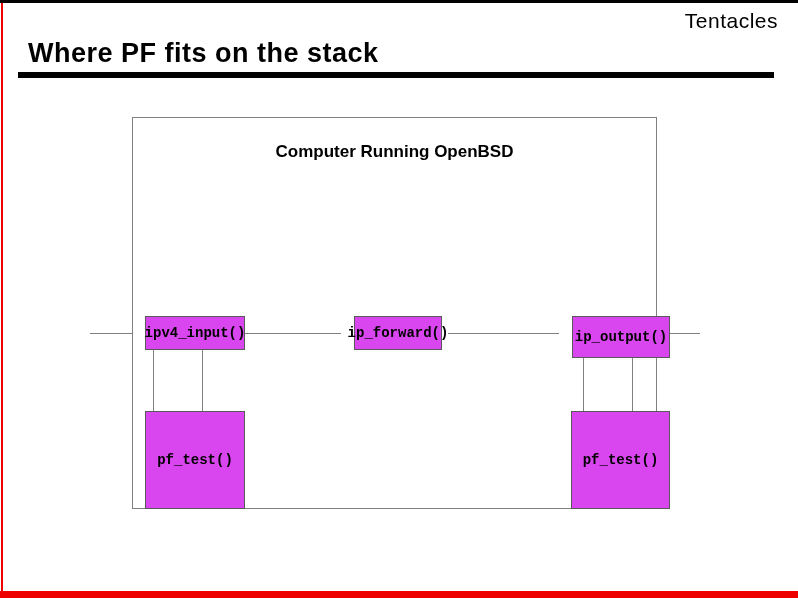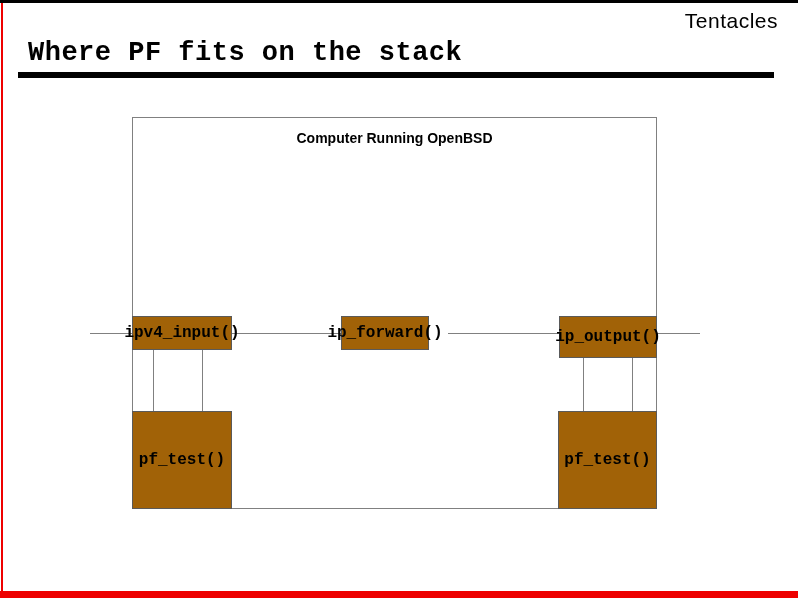--- a/index.html
+++ b/index.html
@@ -26,58 +26,58 @@
   }
   
   .corner-label {
     position: absolute; top: 9px; right: 20px;
     font-size: 21px; color: #000;
     letter-spacing: 0.5px;
   }
   .slide-title {
     position: absolute; left: 28px; top: 38px; margin: 0;
     font-size: 27px; font-weight: 600; color: #000;
-    letter-spacing: 0.5px; white-space: nowrap; font-family: Liberation Mono, monospace;
+    letter-spacing: 0.5px; white-space: nowrap;
   }
   .title-rule {
     position: absolute; left: 18px; top: 72px; width: 756px; height: 6px;
     background: #000000;
   }
   
   .big-box {
     position: absolute; left: 132px; top: 117px; width: 525px; height: 392px;
     border: 1px solid #808080; box-sizing: border-box; background: transparent;
   }
   .big-box-label {
-    position: absolute; left: 0; top: 12px; width: 100%;
-    text-align: center; font-size: 14px; font-weight: bold; color: #000;
+    position: absolute; left: 0; top: 24px; width: 100%;
+    text-align: center; font-size: 17px; font-weight: bold; color: #000;
   }
   .wire {
     position: absolute; height: 1px; background: #808080; top: 333px;
   }
   .wire-in   { left: 90px;  width: 42px;  }
   .wire-mid1 { left: 231px; width: 110px; }
   .wire-mid2 { left: 448px; width: 111px; }
   .wire-out  { left: 656px; width: 44px;  }
   .connector {
     position: absolute; width: 1px; background: #808080;
     top: 349px; height: 62px;
   }
   .conn-l1 { left: 153px; }
   .conn-l2 { left: 202px; }
   .conn-r1 { left: 583px; }
   .conn-r2 { left: 632px; }
   .node {
     position: absolute;
     border: 1px solid #5a5a5a; box-sizing: border-box;
-    background: #a16207;
+    background: #d946ef;
     display: flex; align-items: center; justify-content: center;
     font-family: "Liberation Mono", "DejaVu Sans Mono", monospace;
-    font-size: 16px; font-weight: bold; color: #000;
-    z-index: 2; white-space: nowrap;
+    font-size: 14px; font-weight: bold; color: #000;
+    z-index: 2; white-space: nowrap; margin-left: 13px;
   }
   .node-ipv4-input { left: 132px; top: 316px; width: 100px; height: 34px; }
   .node-ip-forward { left: 341px; top: 316px; width: 88px; height: 34px; }
   .node-ip-output  { left: 559px; top: 316px; width: 98px;  height: 42px; }
   .node-pf-left    { left: 132px; top: 411px; width: 100px; height: 98px; }
   .node-pf-right   { left: 558px; top: 411px; width: 99px;  height: 98px; }
 </style>
 </head>
 <body>
 

